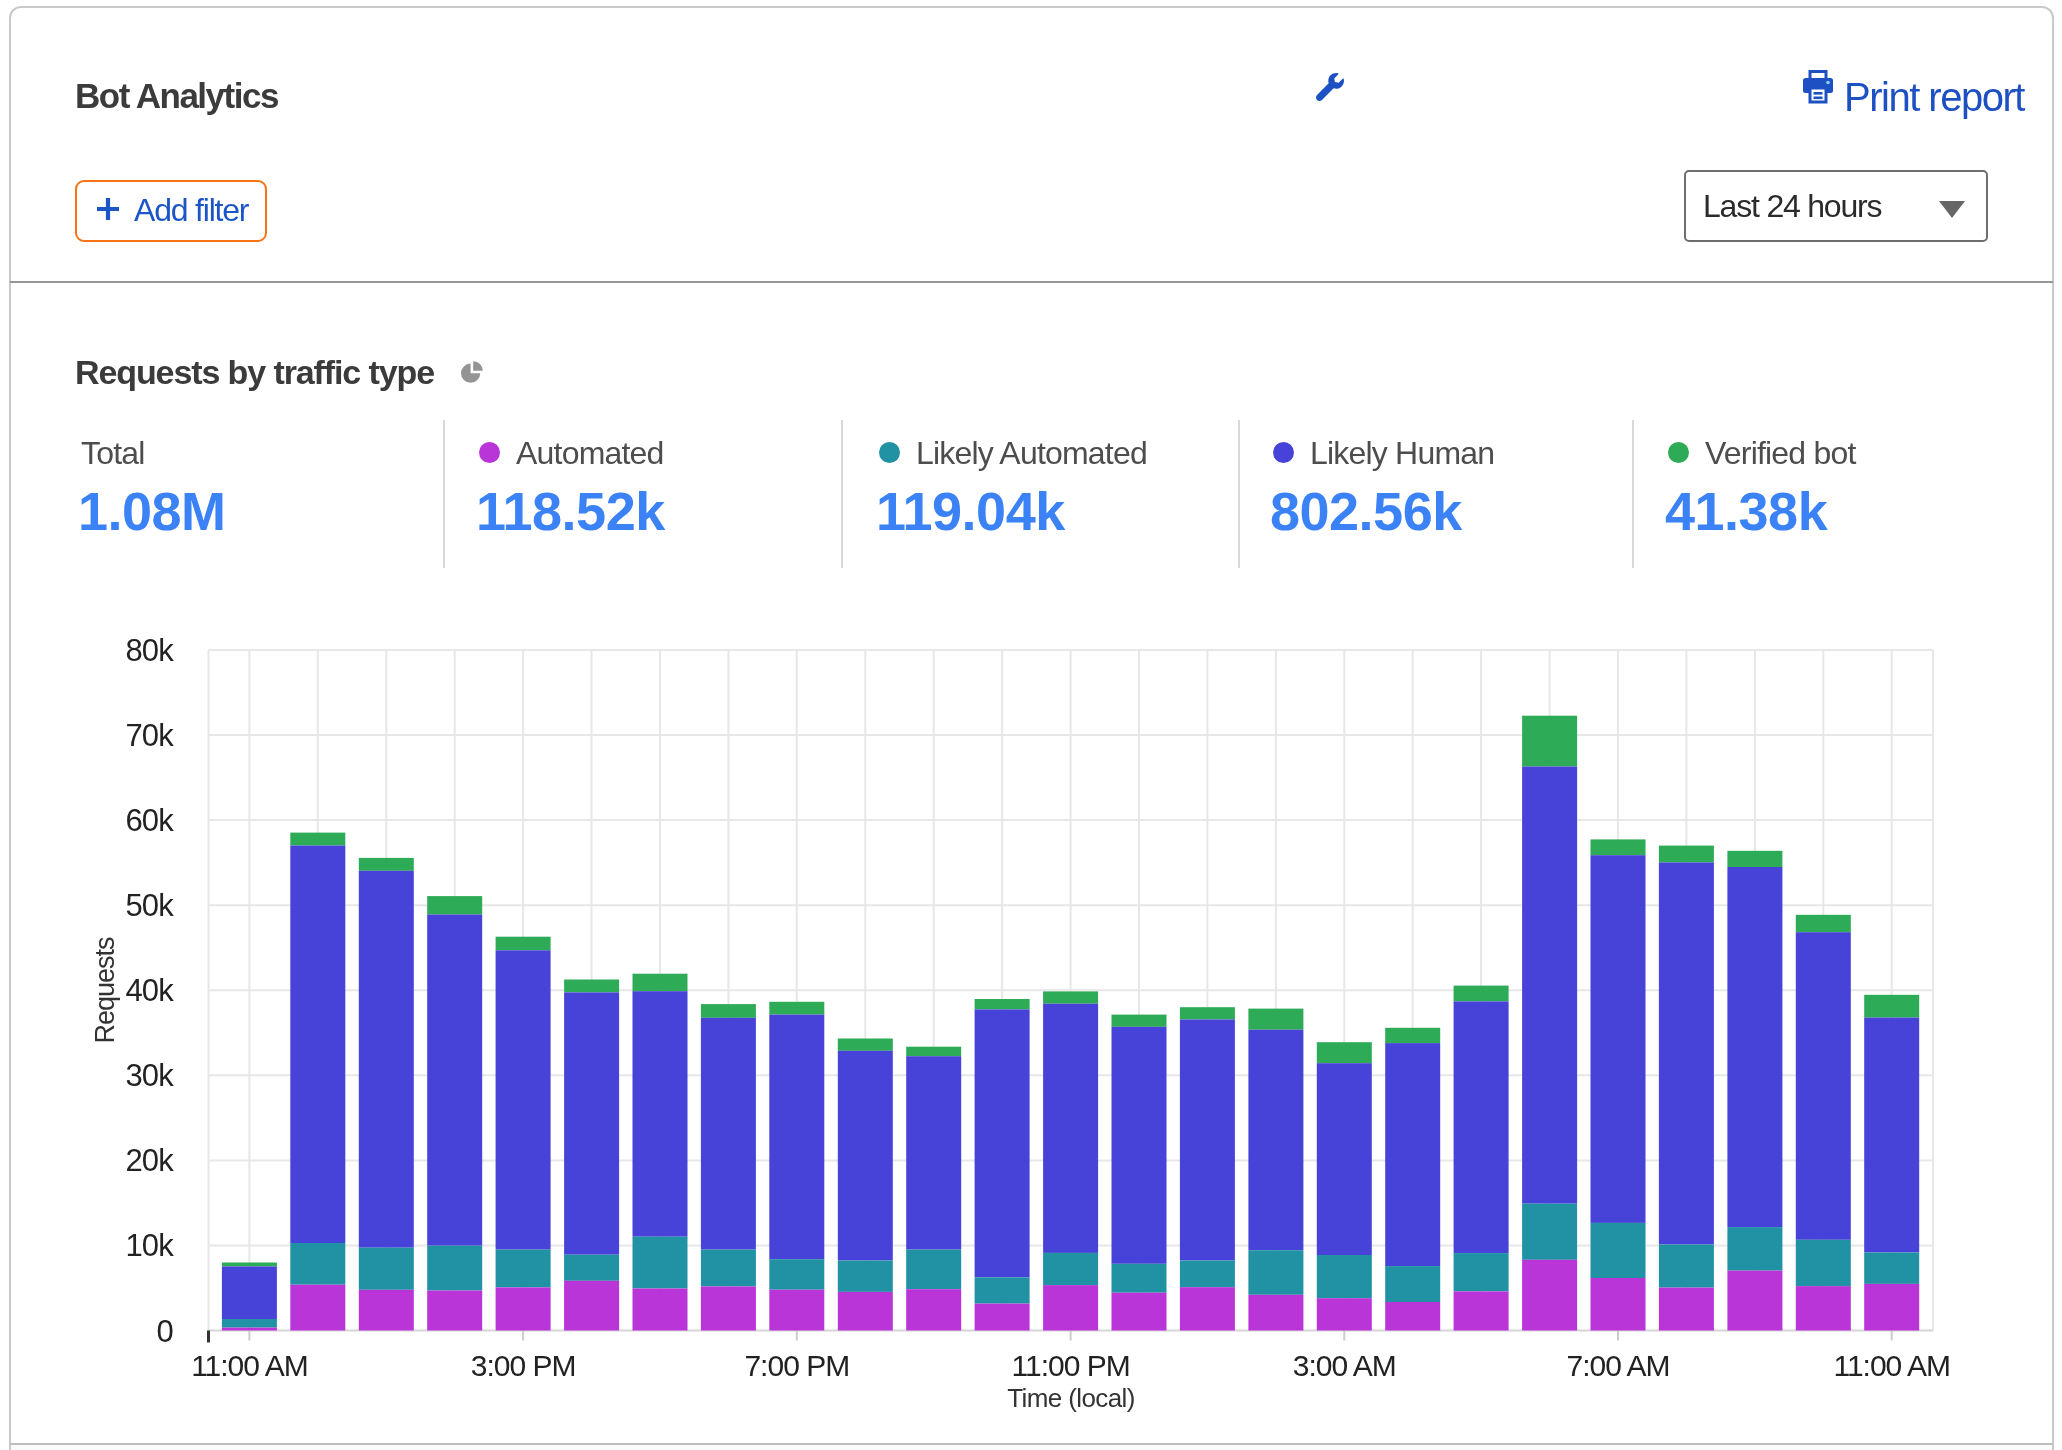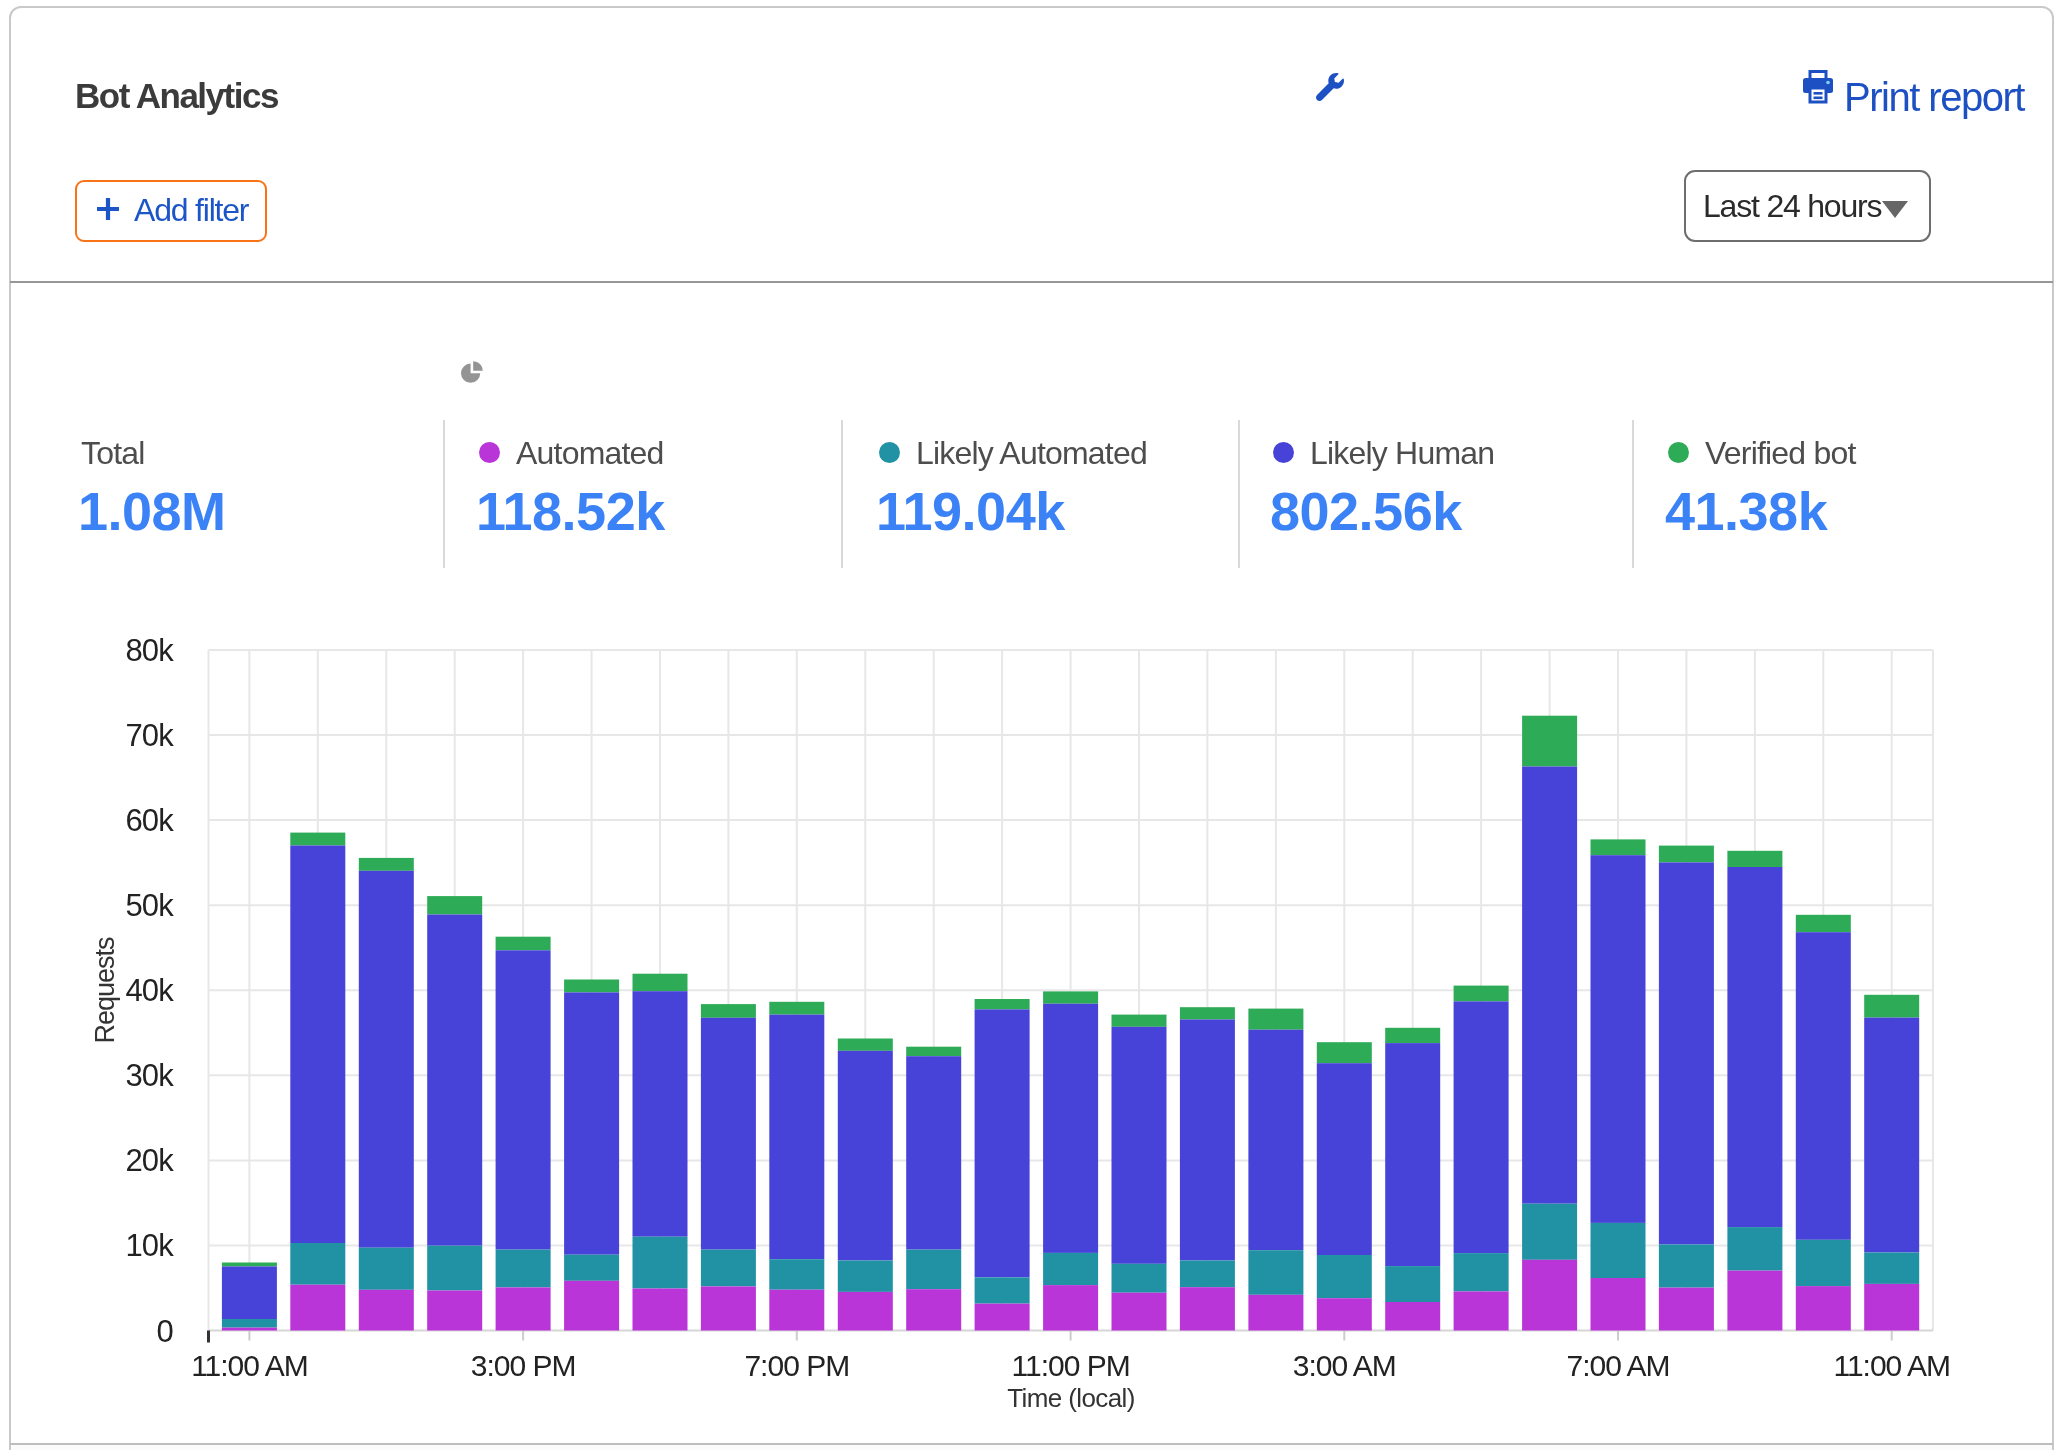--- a/index.html
+++ b/index.html
@@ -37,27 +37,28 @@
     </svg>
   <div class="abs" style="left:1844px;top:77.1px;font-size:40px;letter-spacing:-1.5px;color:#1d50c2;line-height:1;white-space:nowrap">Print report</div>
 
   <div class="abs" style="left:75px;top:180px;width:192px;height:62px;border:2px solid #f97316;border-radius:9px">
     <svg width="22" height="22" viewBox="0 0 24 24" style="position:absolute;left:20px;top:16px">
         <path fill="#1c55c8" d="M9.7 0 h4.6 v9.7 H24 v4.6 H14.3 V24 H9.7 V14.3 H0 V9.7 h9.7 Z"></path>
       </svg>
     <div class="abs" style="left:57px;top:12.3px;font-size:32px;letter-spacing:-1.2px;color:#1c55c8;line-height:1;white-space:nowrap">Add filter</div>
   </div>
 
-  <div class="abs" style="left:1683.5px;top:170px;width:247px;height:72px;border:2px solid #6e6e6e;border-radius:11px">
+  <div class="abs" style="left:1683.5px;top:170px;width:304px;height:72px;border:2px solid #6e6e6e;border-radius:5px">
     <div class="abs" style="left:17.5px;top:18.2px;font-size:32px;letter-spacing:-1.2px;color:#2b2b2b;line-height:1;white-space:nowrap">Last 24 hours</div>
     <svg width="26" height="17" viewBox="0 0 26 17" style="position:absolute;right:21px;top:29px">
         <path fill="#666" d="M0 0 h26 L13 17 Z"></path>
       </svg>
   </div>
 
+  <div class="abs" style="left:75px;top:355.4px;font-size:34px;letter-spacing:-1.1px;font-weight:bold;color:#3b3b3b;line-height:1;white-space:nowrap">Requests by traffic type</div>
   <svg width="24" height="24" viewBox="0 0 24 24" style="position:absolute;left:460px;top:361px">
       <path fill="#949494" d="M10.6 2.6 A 9.6 9.6 0 1 0 20.2 12.2 L 10.6 12.2 Z"></path>
       <path fill="#949494" d="M13.2 9.8 L 13.2 0.2 A 9.6 9.6 0 0 1 22.8 9.8 Z"></path>
     </svg>
 
   <div class="slabel" style="left:81px;top:436.5px">Total</div>
 <div class="svalue" style="left:78px;top:483.5px">1.08M</div>
 <div style="position:absolute;left:479px;top:441.5px;width:21px;height:21px;border-radius:50%;background:#b935d8"></div>
 <div class="slabel" style="left:516px;top:436.5px">Automated</div>
 <div class="svalue" style="left:476px;top:483.5px">118.52k</div>

